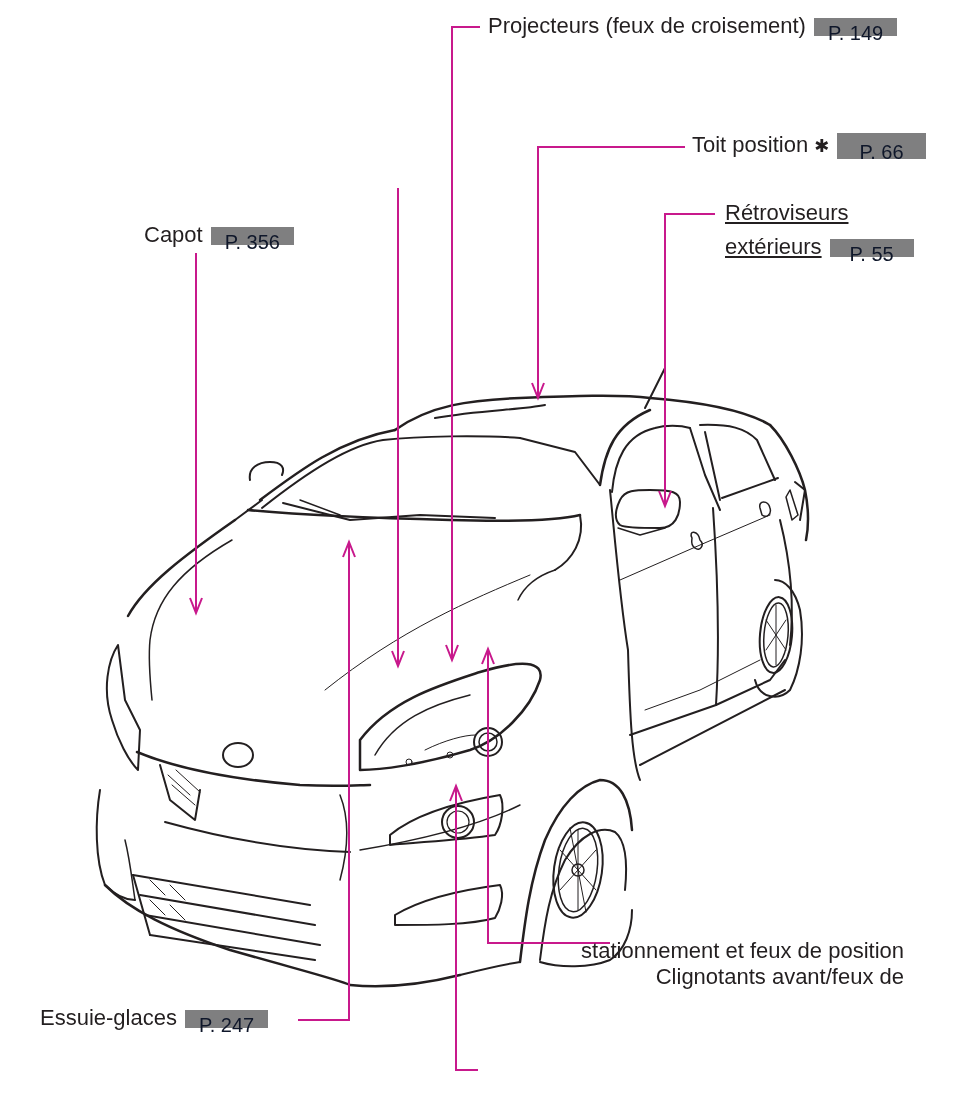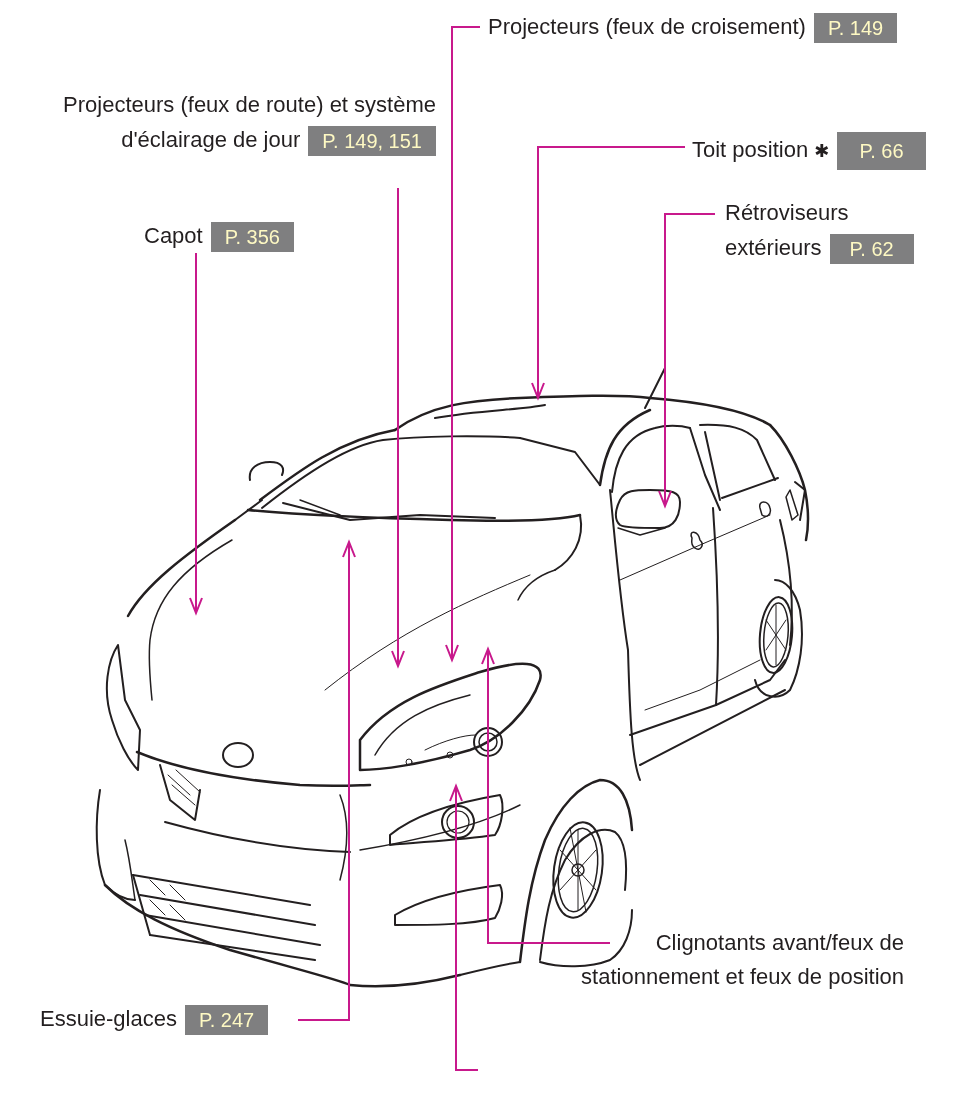--- a/index.html
+++ b/index.html
@@ -2,22 +2,22 @@
 <html><head>
 <meta charset="utf-8">
 <style>
   html, body { margin:0; padding:0; background:#ffffff; }
   body { width:954px; height:1098px; position:relative; overflow:hidden;
          font-family:"Liberation Sans", sans-serif; color:#231f20; }
   .diagram { position:absolute; left:0; top:0; width:954px; height:1098px; }
   .car-svg, .leaders-svg { position:absolute; left:0; top:0; }
   .label { position:absolute; font-size:22px; line-height:26px; white-space:nowrap; color:#231f20; }
   .label.right { text-align:right; }
-  .badge { display:inline-block; background:#7f7f80; color:#fef9c3; font-size:20px;
-           line-height:30px; height:30px; padding:0 14px; vertical-align:middle;
+  .badge { display:inline-block; background:#7f7f80; color:#0f172a; font-size:20px;
+           line-height:30px; height:18px; padding:0 14px; vertical-align:middle;
            margin-left:8px; }
   .line-text { display:block; }
 </style>
 </head>
 <body>
 
 <div class="diagram">
 
   <svg class="car-svg" width="954" height="1098" viewBox="0 0 954 1098" fill="none" stroke="#231f20" stroke-linecap="round" stroke-linejoin="round">
 
@@ -177,42 +177,38 @@
     <path d="M482 664 L488 649 L494 664"></path>
 
     <path d="M478 1070 L456 1070 L456 787"></path>
     <path d="M450 801 L456 786 L462 801"></path>
   </svg>
 
   <div class="label" style="left:488px; top:13px;">
     <span>Projecteurs (feux de croisement)</span><span class="badge">P. 149</span>
   </div>
 
-  <div class="label right" style="left:8px; top:92px; width:428px;">
-    <span class="line-text">Projecteurs (feux de route) et système</span>
-    <span class="line-text" style="margin-top:8px;"><span>d'éclairage de jour</span><span class="badge">P. 149, 151</span></span>
-  </div>
 
   <div class="label" style="left:692px; top:132px;">
     <span>Toit position</span>
     <span style="font-size:18px;">✱</span><span class="badge" style="padding:4px 22px;">P. 66</span>
   </div>
 
-  <div class="label" style="left:725px; top:200px;">
+  <div class="label" style="left:725px; top:200px;text-decoration:underline;">
     <span class="line-text">Rétroviseurs</span>
-    <span class="line-text" style="margin-top:8px;"><span>extérieurs</span><span class="badge" style="padding:0 20px;">P. 62</span></span>
+    <span class="line-text" style="margin-top:8px;"><span>extérieurs</span><span class="badge" style="padding:0 20px;">P. 55</span></span>
   </div>
 
   <div class="label" style="left:98px; top:222px;margin-left:46px;">
     <span>Capot</span><span class="badge">P. 356</span>
   </div>
 
   <div class="label" style="left:40px; top:1005px;">
     <span>Essuie-glaces</span><span class="badge">P. 247</span>
   </div>
 
   <div class="label right" style="left:520px; top:930px; width:384px;">
+    <span class="line-text" style="margin-top:8px;">stationnement et feux de position</span>
     <span class="line-text">Clignotants avant/feux de</span>
-    <span class="line-text" style="margin-top:8px;">stationnement et feux de position</span>
   </div>
 
 
 </div>
 
 </body></html>

